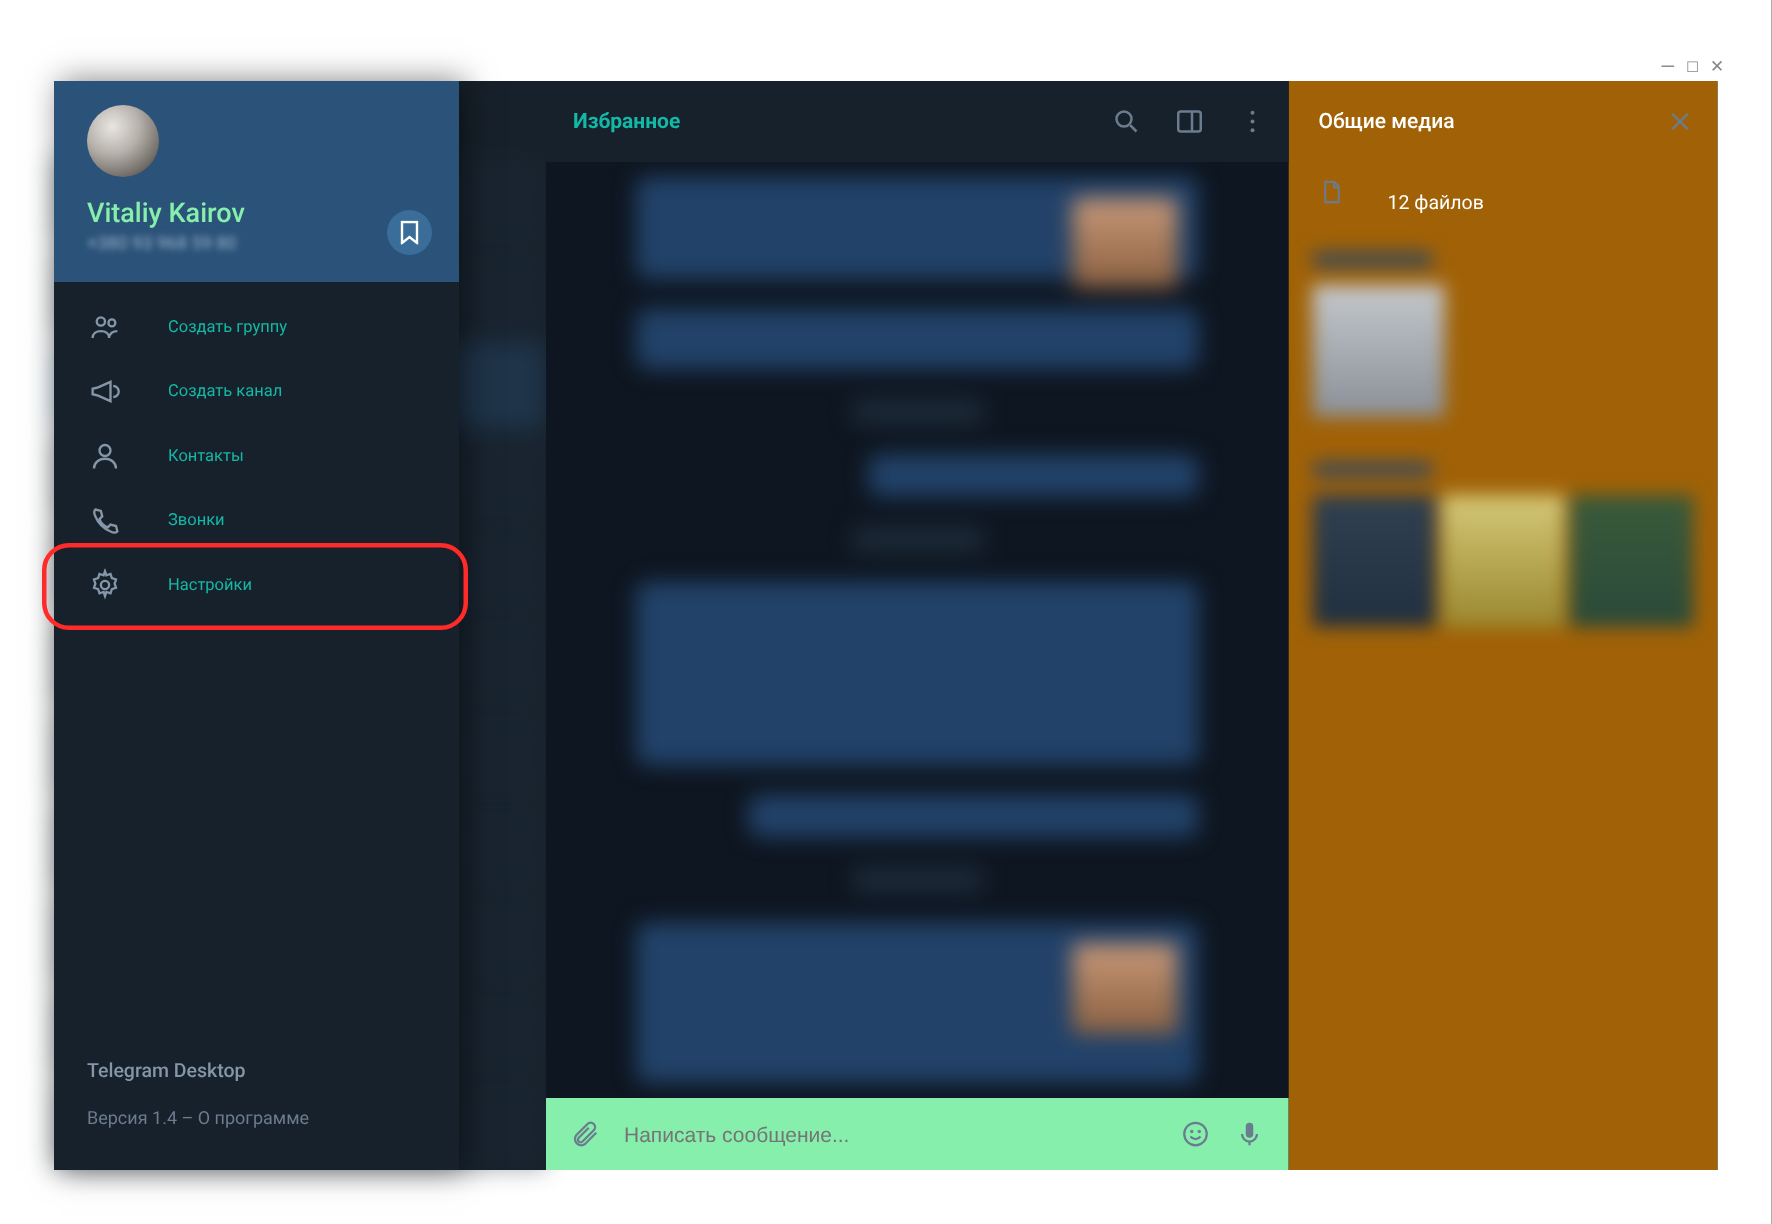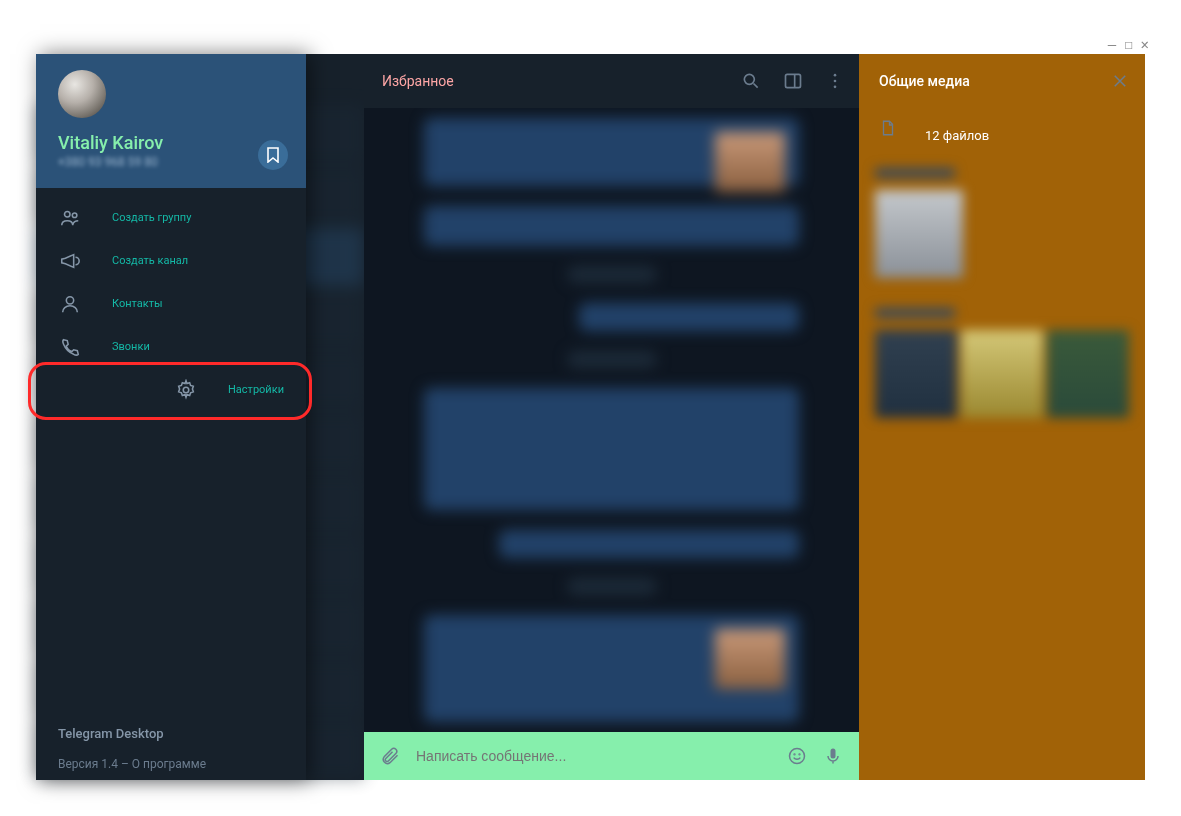--- a/index.html
+++ b/index.html
@@ -18,26 +18,26 @@
 .avatar { width: 48px; height: 48px; border-radius: 50%; background: radial-gradient(circle at 35% 30%, #e8e6e2, #b6b0aa 40%, #7a756e 70%, #3a3530); }
 .user-name { color: #86efac; font-size: 18px; font-weight: 500; margin-top: 14px; }
 .user-phone { color: #c4daef; font-size: 12px; margin-top: 2px; filter: blur(2px); opacity:0.7;}
 .bookmark-btn { position: absolute; right: 18px; bottom: 18px; width: 30px; height: 30px; border-radius: 50%; background: #3a6d99; display:flex; align-items:center; justify-content:center; }
 .menu { flex:1; padding-top: 8px; }
 .menu-item { display: flex; align-items: center; height: 43px; padding: 0 22px; cursor: pointer; color: #14b8a6; font-size: 11px; gap: 30px; position:relative; }
 .menu-item .icon { width: 24px; color: #8596a8; display:flex; align-items:center; justify-content:center; }
 .toggle { position: absolute; right: 18px; width: 32px; height: 14px; background: #5288c1; border-radius: 7px; }
 .toggle::after { content:''; position:absolute; right:0; top:-3px; width:20px; height:20px; background:#2e8ce0; border-radius:50%; }
 .highlight { position:absolute; border:3px solid #ff2a2a; border-radius: 18px; left: -8px; right: -6px; height: 58px; top: -6px; pointer-events:none; }
-.drawer-foot { padding: 16px 22px 9px; }
+.drawer-foot { padding: 16px 22px 28px; }
 .drawer-foot .t1 { color: #8596a8; font-size: 13px; font-weight:500; }
 .drawer-foot .t2 { color: #6b7c8e; font-size: 12px; margin-top: 16px; }
 .main { flex: 1; background: #0e1621; display:flex; flex-direction:column; position:relative;}
 .main-head { height: 54px; background: #17212b; display:flex; align-items:center; padding: 0 14px 0 18px; }
-.main-title { color: #fca5a5; font-size: 14px; font-weight: 400; flex:1; }
+.main-title { color: #14b8a6; font-size: 14px; font-weight: 700; flex:1; }
 .head-icons { display:flex; gap: 22px; align-items:center; }
 .head-icons span { color: #6b7c8e; cursor:pointer; }
 .messages { flex:1; position:relative; overflow:hidden; }
 .messages-blur { position:absolute; inset:0; filter: blur(7px); padding: 10px 60px; display:flex; flex-direction:column; gap:20px; }
 .msg { background:#224269; border-radius:8px; padding:14px; min-height:40px;}
 .msg.sm { width:220px; align-self:flex-end; min-height:28px; }
 .msg.wide { height:80px; display:flex; justify-content:flex-end; }
 .msg .thumb { width:70px; height:60px; background:linear-gradient(#c89878,#8a6040); border-radius:4px; }
 .msg.big { height:150px; }
 .datepill { align-self:center; background:#1c2a38; width:90px; height:22px; border-radius:11px; }
@@ -129,21 +129,21 @@
           <span>Контакты</span>
         </div>
         <div class="menu-item">
           <span class="icon">
             <svg width="22" height="22" viewBox="0 0 24 24" fill="none" stroke="currentColor" stroke-width="1.7">
                   <path d="M5 4l4 1 1 4-2 2c1 3 3 5 6 6l2-2 4 1 1 4c-1 1-3 1-5 0-5-2-9-6-11-11-1-2-1-4 0-5z"></path>
                 </svg>
           </span>
           <span>Звонки</span>
         </div>
-        <div class="menu-item" style="position:relative;justify-content:flex-end;">
+        <div class="menu-item" style="position:relative;">
           <div class="highlight"></div>
           <span class="icon">
             <svg width="22" height="22" viewBox="0 0 24 24" fill="none" stroke="currentColor" stroke-width="1.7">
                   <circle cx="12" cy="12" r="3"></circle>
                   <path d="M12 2l1 3 3-1 1 3 3 1-1 3 1 3-3 1-1 3-3-1-1 3-1-3-3 1-1-3-3-1 1-3-1-3 3-1 1-3 3 1 1-3z"></path>
                 </svg>
           </span>
           <span>Настройки</span>
         </div>
       </div>

